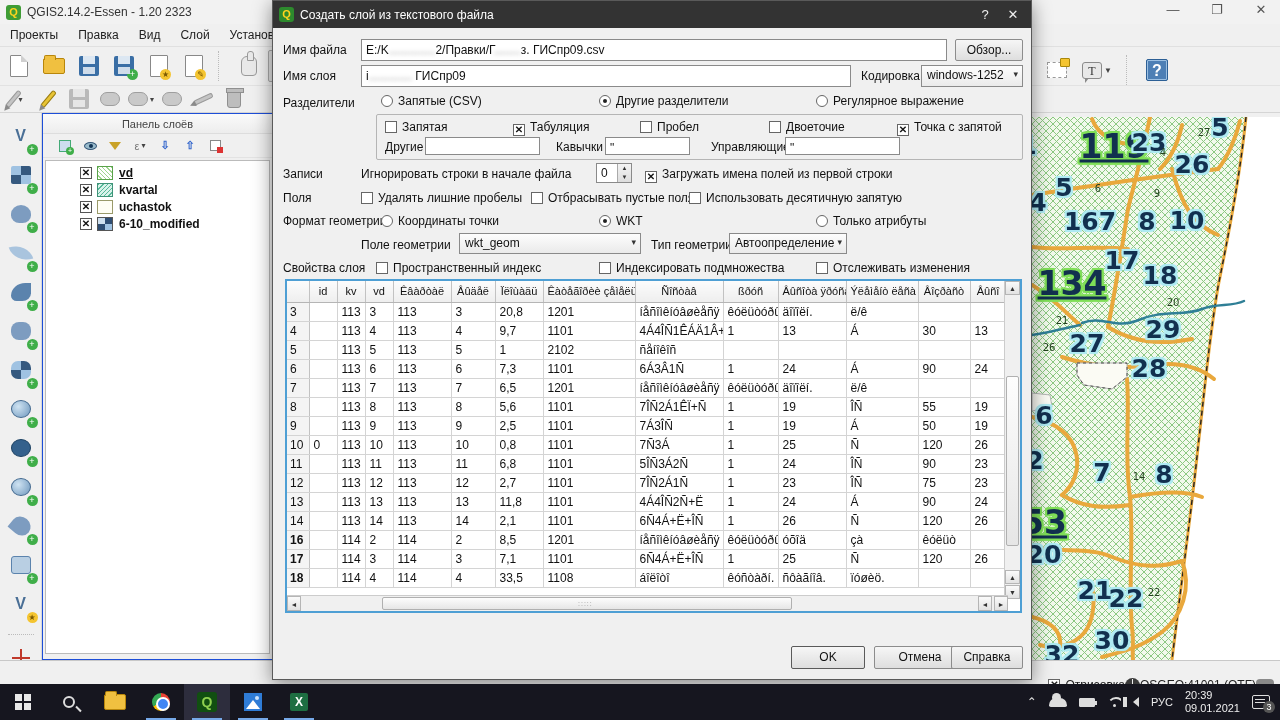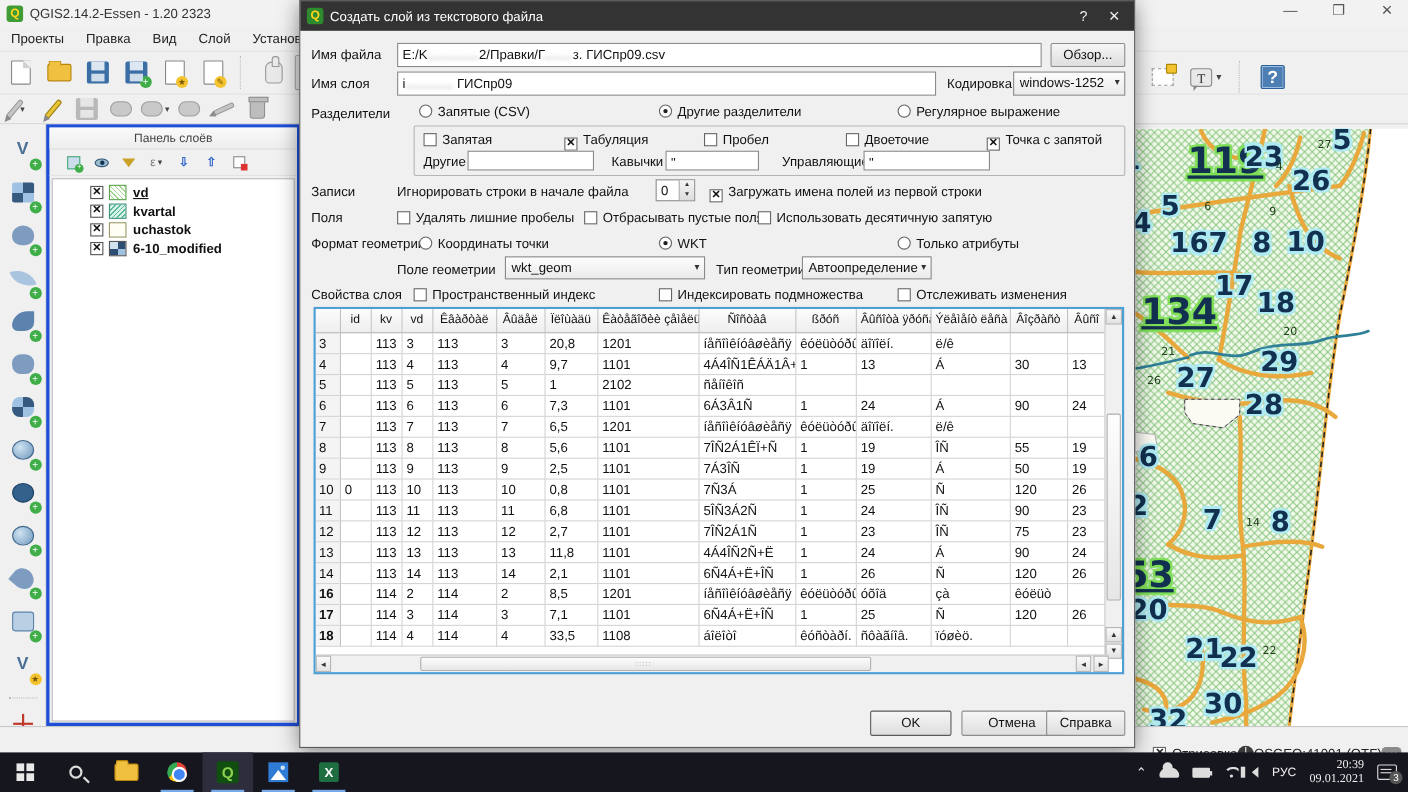--- a/index.html
+++ b/index.html
@@ -63,21 +63,21 @@
   .lt .base.globe-dark { border-radius:50%; background:#34618c; border:1px solid #1d4263; }
   .lt .base.comma { border-radius:50% 50% 50% 0; background:#7d9cc0; transform:rotate(40deg); }
   .lt .base.box { background:#b9cfe3; border:1px solid #5b83ad; border-radius:3px; }
   .lt-sep { width:26px; margin:4px auto; border-top:1px dotted #bbb; }
   .i-crosshair { width:18px; height:18px; margin:14px auto; position:relative; }
   .i-crosshair::before { content:""; position:absolute; left:8px; top:0; width:2px; height:18px; background:#c0392b; }
   .i-crosshair::after { content:""; position:absolute; top:8px; left:0; height:2px; width:18px; background:#c0392b; }
   .i-chevrons { text-align:center; color:#333; font-size:11px; margin-top:26px; }
 
   
-  .layers-panel { position:absolute; left:42px; top:113px; width:231px; height:547px; background:#f0f0f0; border:3px solid #1d4ed8; }
+  .layers-panel { position:absolute; left:42px; top:113px; width:231px; height:547px; background:#f0f0f0; border:1px solid #1d4ed8; }
   .lp-title { height:20px; text-align:center; font-size:11px; color:#444; line-height:20px; background:linear-gradient(#fafafa,#ededed); border-bottom:1px solid #ddd; }
   .lp-toolbar { height:24px; display:flex; align-items:center; padding-left:14px; gap:9px; border-bottom:1px solid #e3e3e3; }
   .lp-ico { width:16px; height:16px; display:flex; align-items:center; justify-content:center; font-size:11px; }
   .lp-list { background:#fff; border:1px solid #bbb; margin:2px; height:494px; padding-top:4px; }
   .layer-row { display:flex; align-items:center; height:16px; margin:0 0 1px 34px; font-size:12px; color:#111; font-weight:bold; }
   .cbx { width:12px; height:12px; border:1px solid #555; background:#fff; font-size:10px; line-height:10px; text-align:center; font-weight:bold; color:#111; margin-right:5px; flex:none; }
   .cbx.on::after { content:"✕"; }
   .swatch { width:16px; height:14px; border:1px solid #888; margin-right:6px; flex:none; }
   .sw-vd { background:repeating-linear-gradient(45deg,#fff,#fff 2px,#9fd48f 2px,#9fd48f 3px); border-color:#59a34a; }
   .sw-kvartal { background:repeating-linear-gradient(-45deg,#d9f2ea,#d9f2ea 2px,#58b89a 2px,#58b89a 3px); border-color:#3f9378; }
@@ -145,21 +145,21 @@
   .mag::after { content:""; position:absolute; left:10px; top:10px; width:7px; height:2px; background:#ddd; transform:rotate(45deg); }
   .chrome { width:18px; height:18px; border-radius:50%; background:conic-gradient(#ea4335 0 120deg, #fbbc05 120deg 240deg, #34a853 240deg 360deg); position:relative; }
   .chrome::after { content:""; position:absolute; left:4px; top:4px; width:10px; height:10px; border-radius:50%; background:#4285f4; border:2px solid #fff; }
   .qgis-q { width:20px; height:20px; background:#114f11; border-radius:3px; color:#8fd14f; font-weight:bold; text-align:center; line-height:20px; font-size:14px; }
   .photos { width:18px; height:18px; background:#2f7cd6; position:relative; overflow:hidden; }
   .photos::after { content:""; position:absolute; left:2px; bottom:2px; border-style:solid; border-width:0 7px 9px 7px; border-color:transparent transparent #fff transparent; }
   .photos::before { content:""; position:absolute; right:3px; top:3px; width:4px; height:4px; border-radius:50%; background:#cfe3fa; }
   .excel { width:18px; height:18px; background:#1e6e42; color:#fff; font-weight:bold; font-size:12px; text-align:center; line-height:18px; border-radius:2px; }
   .tray { margin-left:auto; display:flex; align-items:center; gap:12px; padding-right:10px; font-size:11px; }
   .tray .glyph { color:#ddd; font-size:12px; }
-  .clock { text-align:right; line-height:13px; font-size:11px;font-family:Liberation Serif, serif; }
+  .clock { line-height:13px; font-size:11px; }
   .notif { width:18px; height:14px; border:1px solid #ddd; border-radius:2px; position:relative; }
   .notif i { position:absolute; left:2px; top:3px; width:10px; height:1px; background:#ddd; box-shadow:0 3px 0 #ddd; }
   .notif .bdg { position:absolute; right:-6px; bottom:-5px; width:12px; height:12px; border-radius:50%; background:#555; color:#fff; font-size:9px; line-height:12px; text-align:center; }
   .cloud { width:18px; height:9px; background:#ddd; border-radius:8px 8px 2px 2px; position:relative; }
   .cloud::before { content:""; position:absolute; left:3px; top:-5px; width:9px; height:9px; border-radius:50%; background:#ddd; }
   .batt { width:16px; height:9px; border:1px solid #ddd; border-radius:1px; position:relative; background:#ddd; }
   .batt::after { content:""; position:absolute; right:-3px; top:2px; width:2px; height:4px; background:#ddd; }
   .wifi { width:14px; height:10px; position:relative; overflow:hidden; }
   .wifi::before { content:""; position:absolute; left:0; top:0; width:14px; height:14px; border:2px solid #ddd; border-radius:50%; clip-path:polygon(50% 50%, 0 0, 100% 0); }
   .wifi::after { content:""; position:absolute; left:6px; top:7px; width:3px; height:3px; border-radius:50%; background:#ddd; }

